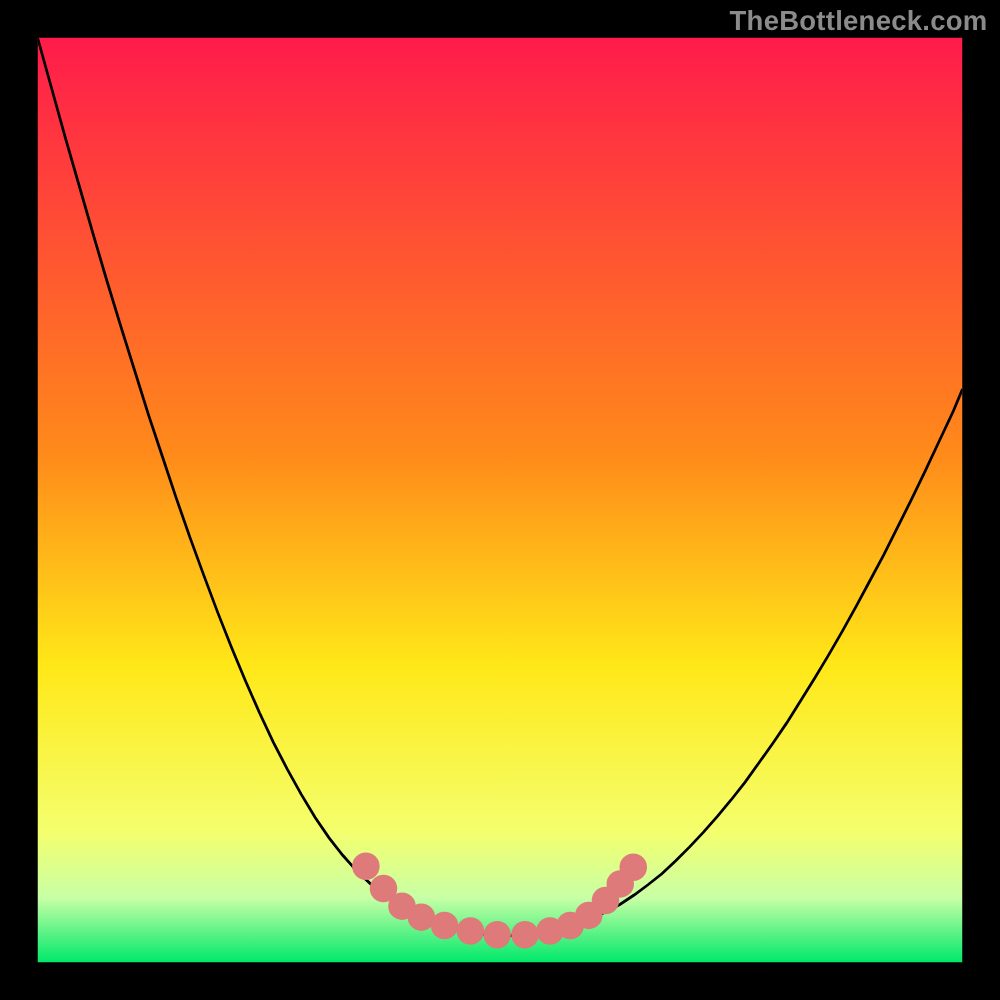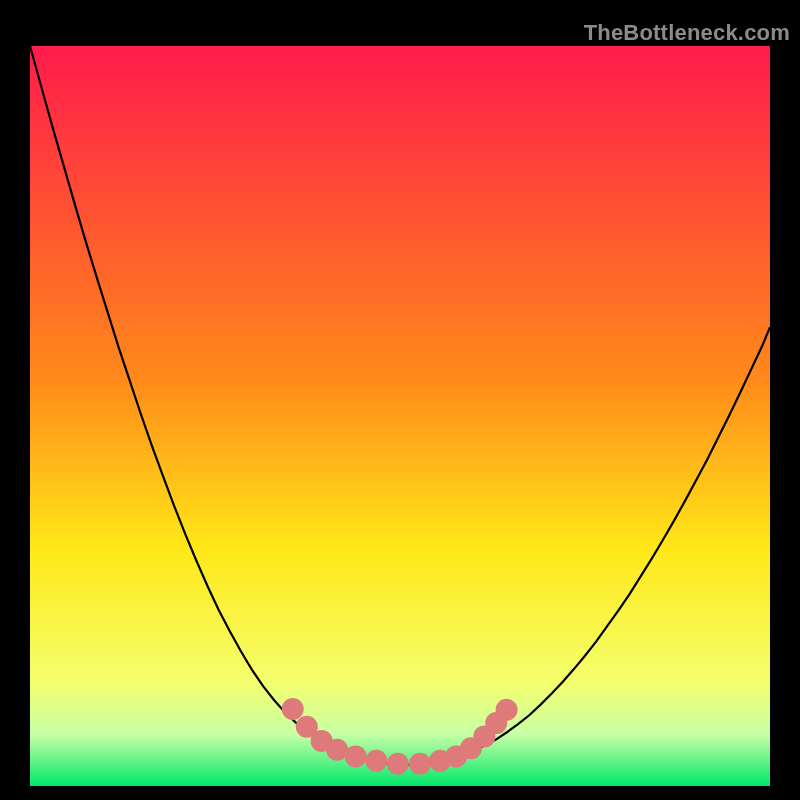--- a/index.html
+++ b/index.html
@@ -6,21 +6,21 @@
     margin: 0;
     padding: 0;
     width: 800px;
     height: 800px;
     background: #000;
     overflow: hidden;
   }
   .frame {
     position: absolute;
     left: 0;
-    top: 16px;
+    top: 0;
     width: 800px;
     height: 656px;
     background: #000;
   }
   .plot {
     position: absolute;
     left: 30px;
     top: 30px;
     width: 740px;
     height: 740px;

